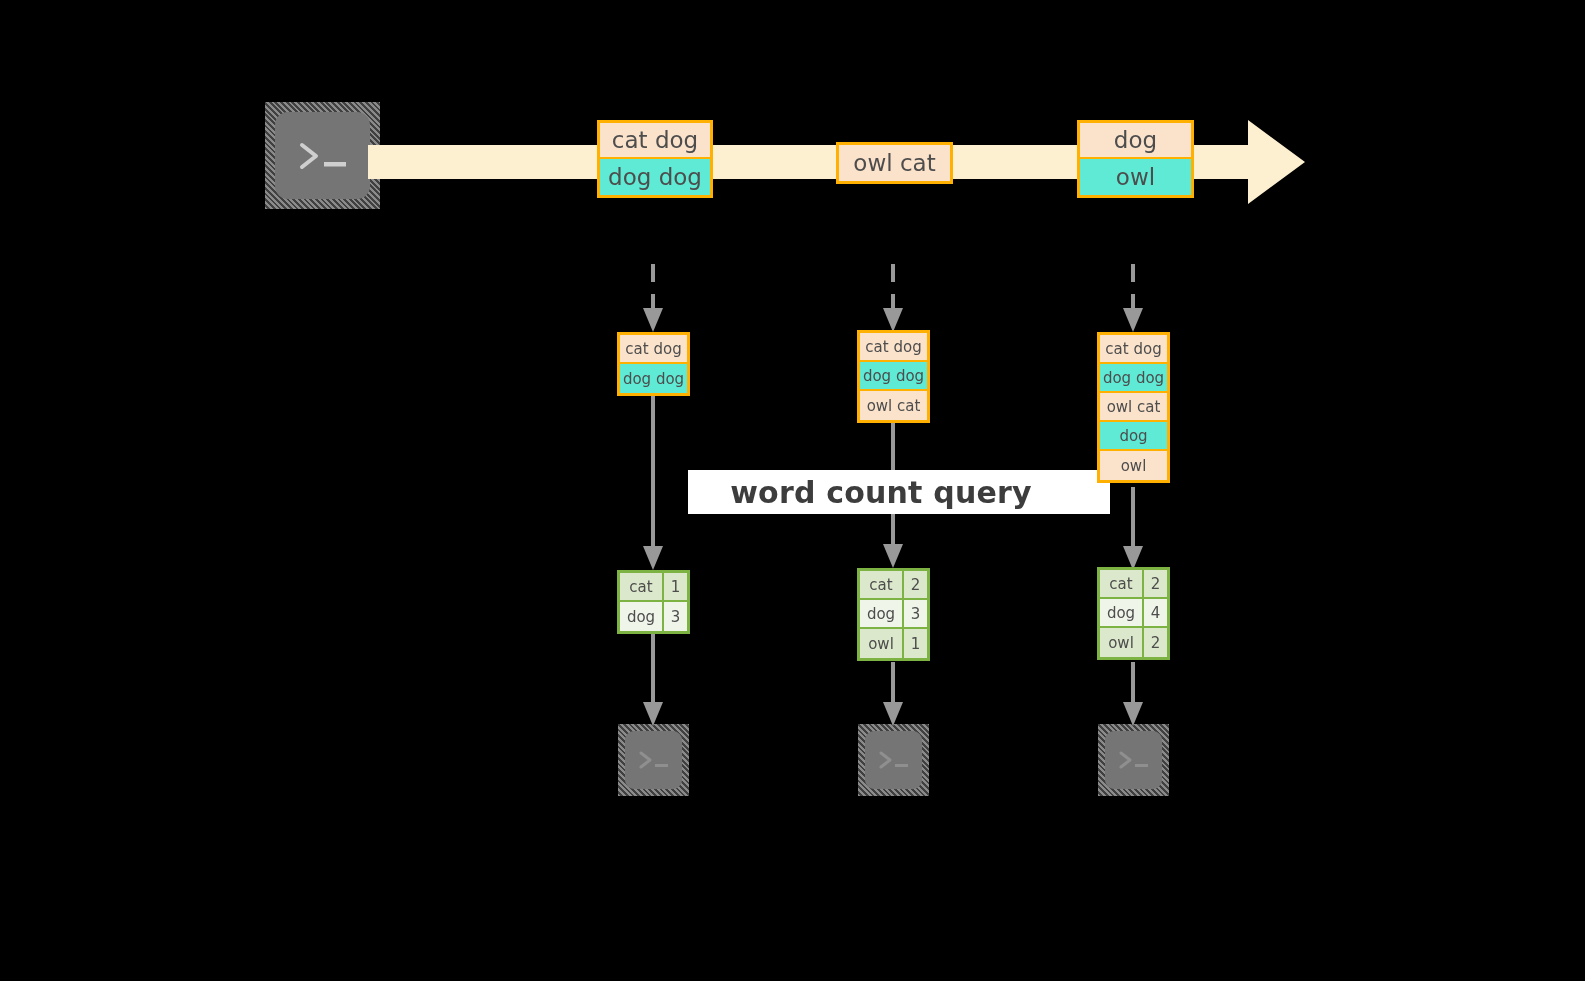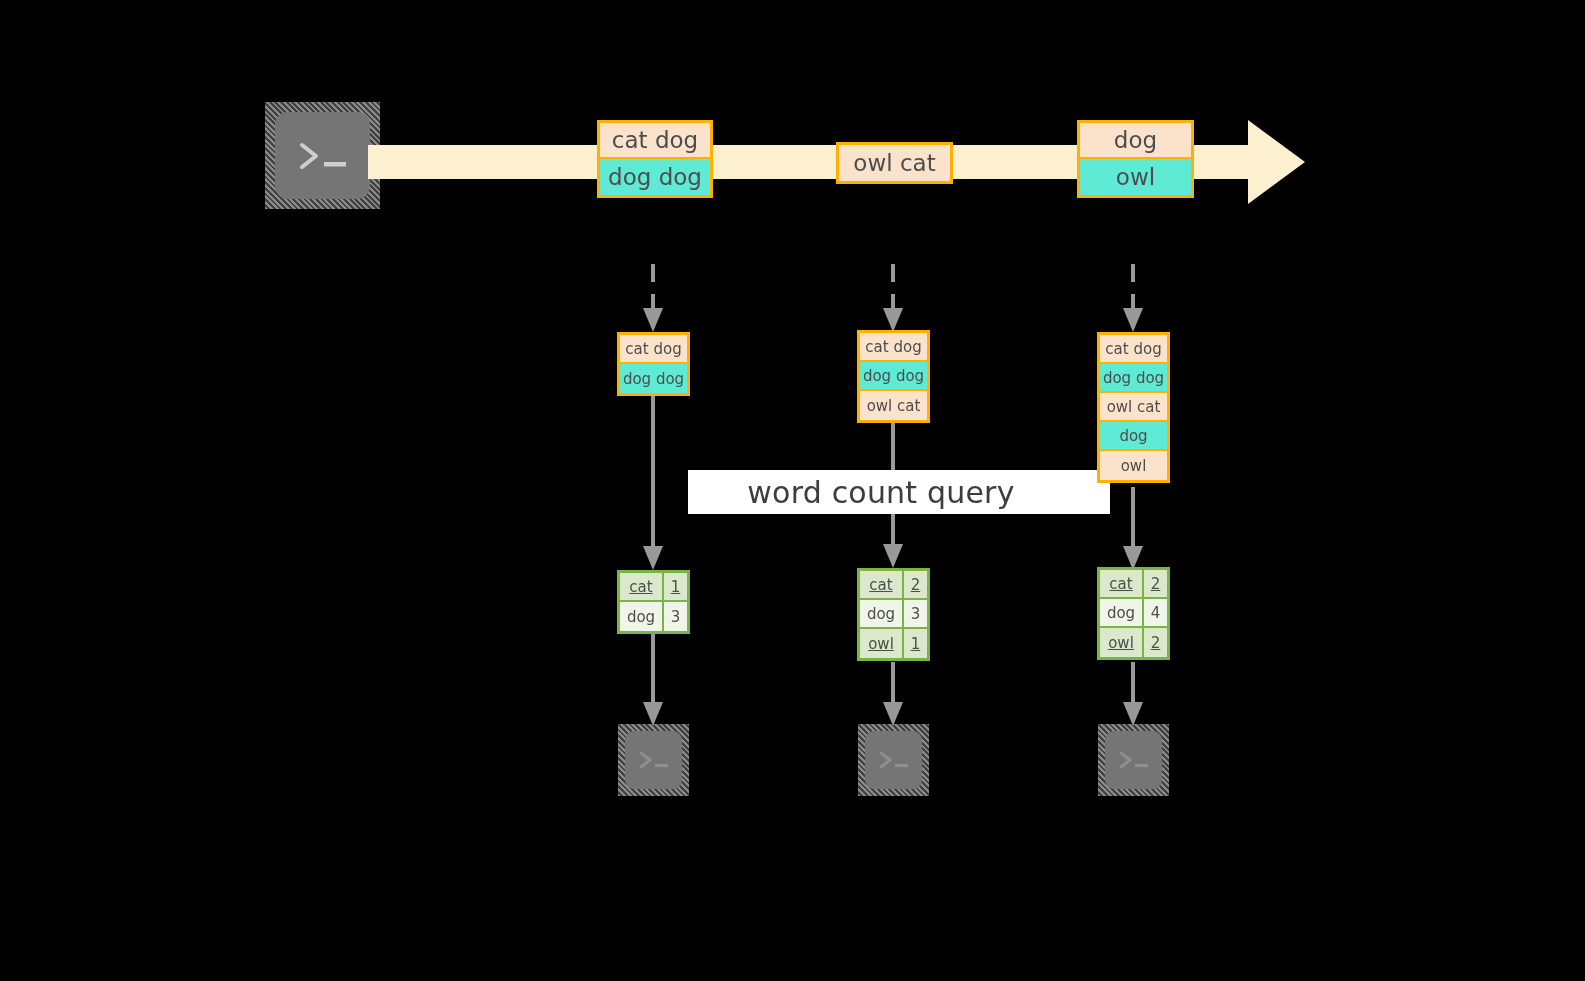--- a/index.html
+++ b/index.html
@@ -89,21 +89,21 @@
     z-index: 6;
   }
   .resrow {
     box-sizing: border-box;
     display: flex;
     height: 29px;
     border-bottom: 2px solid #7CB342;
   }
   .resrow:last-child { border-bottom: none; }
   .resrow.alt .cellkey,
-  .resrow.alt .cellval { background: #DCE8CB; text-decoration: underline; }
+  .resrow.alt .cellval { background: #DCE8CB; }
   .resrow.plain .cellkey,
   .resrow.plain .cellval { background: #F0F5EA; }
   .cellkey {
     box-sizing: border-box;
     width: 44px;
     border-right: 2px solid #7CB342;
     display: flex;
     align-items: center;
     justify-content: center;
     font-size: 15px;
@@ -330,17 +330,17 @@
     <div class="term-inner" style="left:7px; top:7px; right:7px; bottom:7px; border-radius:9px;">
       <span class="term-glyph">
         <svg width="44" height="26" viewBox="0 0 44 26">
           <path d="M9 6 L18 13 L9 20" stroke="#8f8f8f" stroke-width="3" fill="none" stroke-linecap="round" stroke-linejoin="round"></path>
           <rect x="23" y="17" width="13" height="3" fill="#8f8f8f"></rect>
         </svg>
       </span>
     </div>
   </div>
 
-  <div class="banner" style="left:688px; top:458px; width:422px; height:44px;">
+  <div class="banner" style="left:688px; top:458px; width:422px; height:44px;font-weight:bold;">
     <span class="banner-label">word count query</span>
   </div>
 
 </div>
 
 </body></html>

